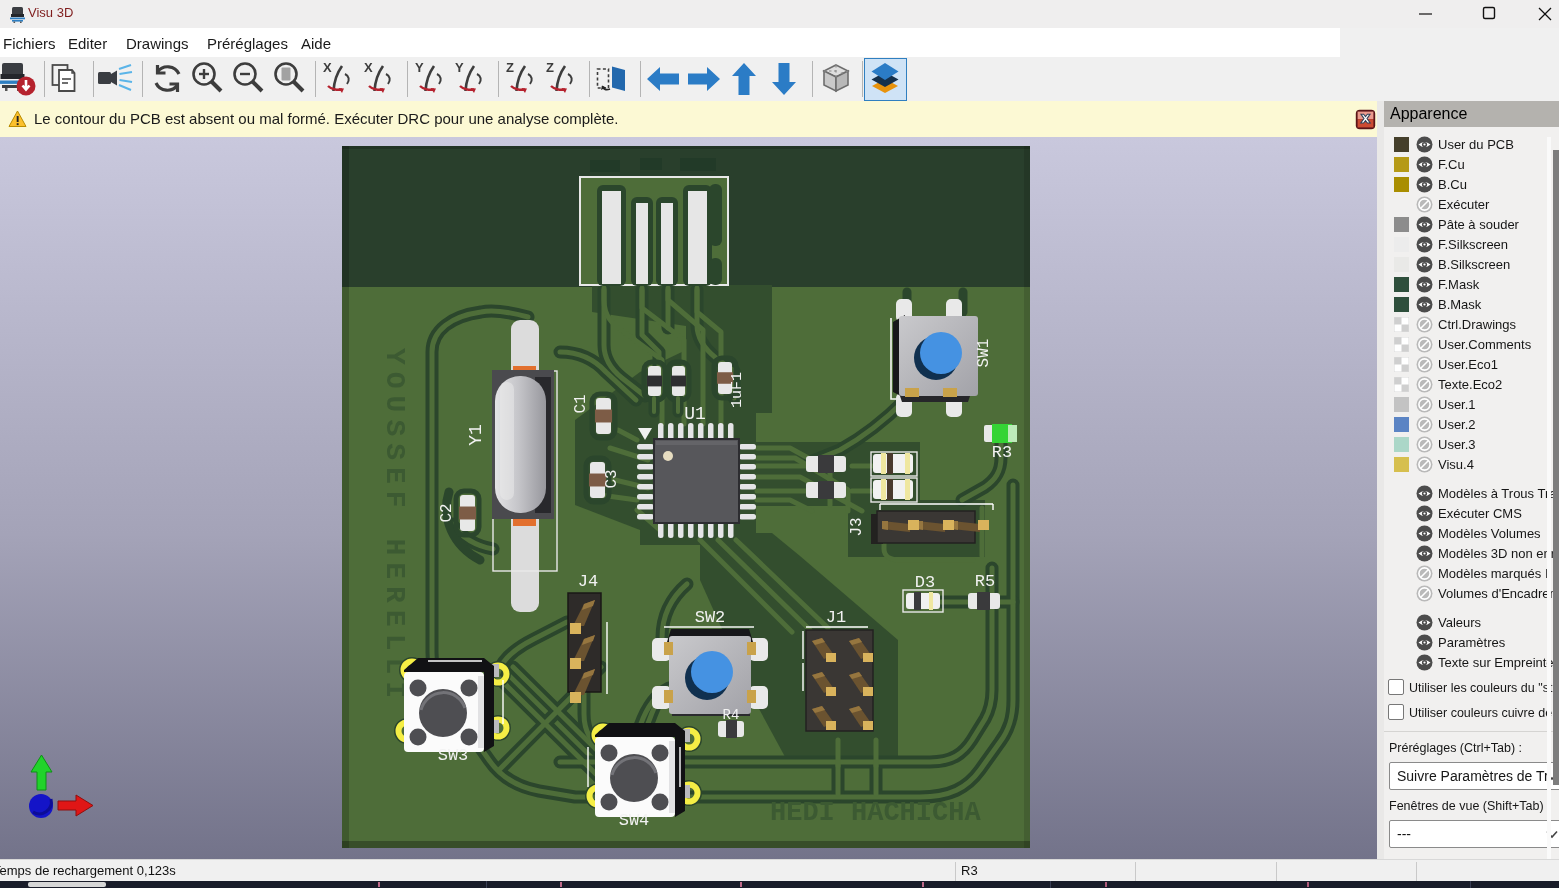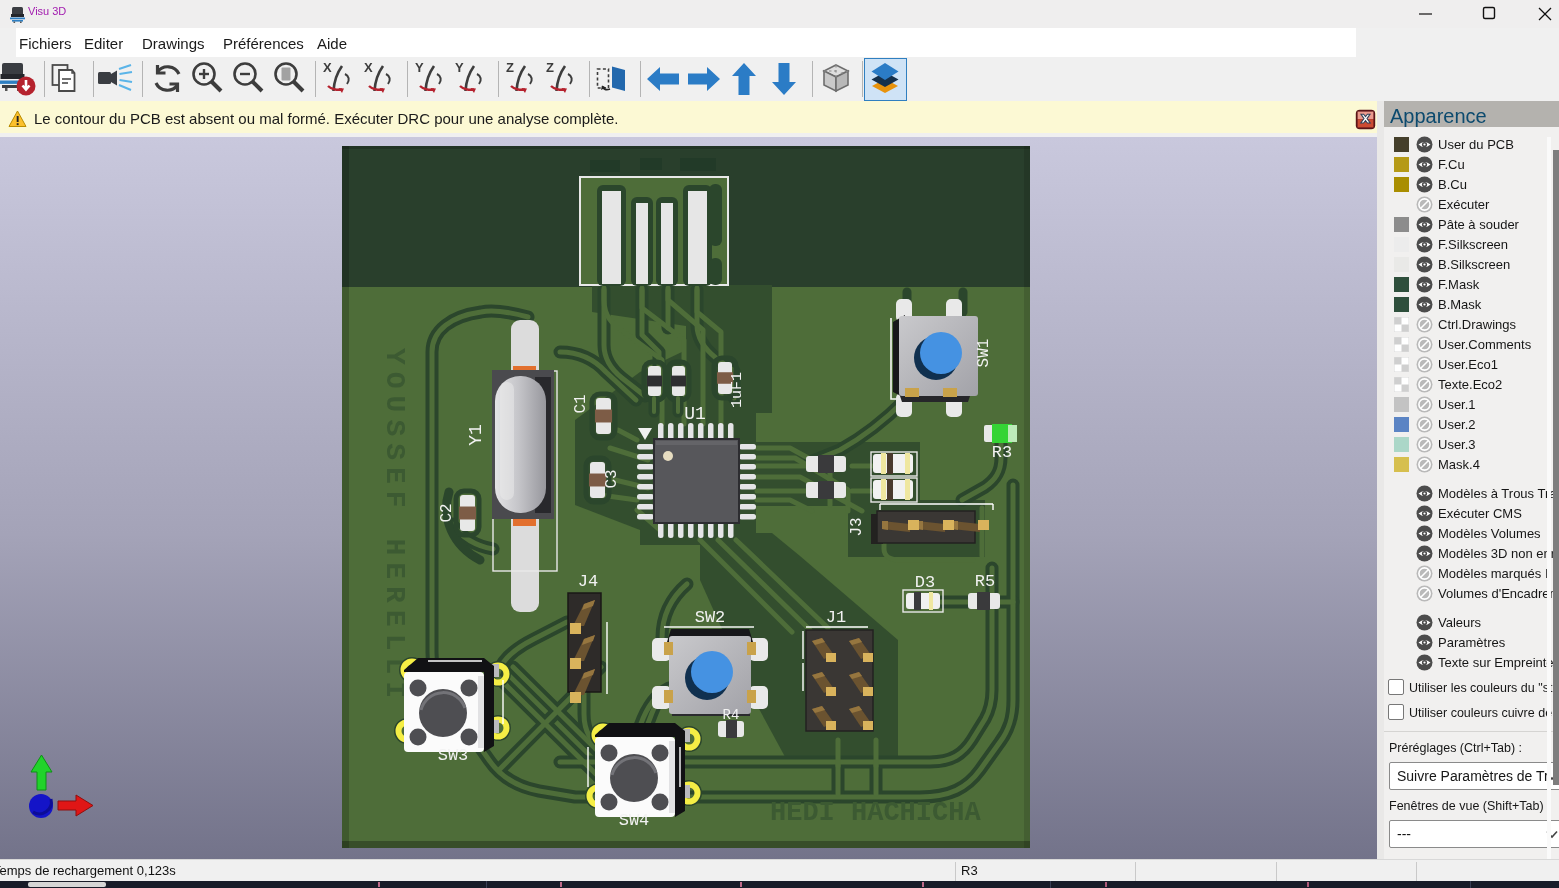--- a/index.html
+++ b/index.html
@@ -1,31 +1,31 @@
 <!DOCTYPE html>
 <html><head>
 <meta charset="utf-8">
 <style>
   * { margin:0; padding:0; box-sizing:border-box; -webkit-font-smoothing:antialiased; }
   html,body { width:1559px; height:888px; overflow:hidden; font-family:"Liberation Sans", sans-serif; }
   body { position:relative; background:#f0f0f0; }
   .titlebar { position:absolute; left:0; top:0; width:1559px; height:28px; background:#efeeee; }
-  .title-text { position:absolute; left:28px; top:5px; font-size:11px; color:#a21caf; }
-  .menubar { position:absolute; left:16px; top:28px; width:1340px; height:29px; background:#ffffff;text-decoration:underline; }
+  .title-text { position:absolute; left:28px; top:5px; font-size:13px; color:#7f1d1d; }
+  .menubar { position:absolute; left:0; top:28px; width:1340px; height:29px; background:#ffffff;text-decoration:underline; }
   .menubar span { position:absolute; top:7px; font-size:15px; color:#1a1a1a; }
   .toolbar { position:absolute; left:0; top:57px; width:1559px; height:44px; background:#f0f0f0; }
   .tsep { position:absolute; top:4px; width:1px; height:36px; background:#b4b4b4; }
   .ticon { position:absolute; top:3px; width:38px; height:38px; }
-  .warnbar { position:absolute; left:0; top:101px; width:1377px; height:32px; background:#fcf9d4; }
+  .warnbar { position:absolute; left:0; top:101px; width:1377px; height:44px; background:#fcf9d4; }
   .warn-text { position:absolute; left:34px; top:9px; font-size:15px; color:#1a1a1a; }
   .viewport { position:absolute; left:0; top:137px; width:1377px; height:722px; }
   .splitter { position:absolute; left:1377px; top:101px; width:7px; height:758px; background:#e9e8e7; }
   .panel { position:absolute; left:1384px; top:101px; width:175px; height:758px; background:#f1f0ef; overflow:hidden; }
   .panel-head { position:absolute; left:0; top:0; width:175px; height:26px; background:#b4b2ae; }
-  .panel-head div { padding:4px 16px 0 6px; font-size:20px; color:#0c4a6e; }
+  .panel-head div { padding:4px 16px 0 6px; font-size:16px; color:#000000; }
   .row { position:absolute; left:8px; height:20px; width:167px; }
   .row .sw { position:absolute; left:2px; top:2px; width:15px; height:15px; }
   .row .ic { position:absolute; left:24px; top:1px; width:17px; height:17px; }
   .row .tx { position:absolute; left:46px; top:2px; font-size:13px; color:#161616; white-space:nowrap; }
   .statusbar { position:absolute; left:0; top:859px; width:1559px; height:22px; background:#f0f0f0; border-top:1px solid #d8d8d8; }
   .ssep { position:absolute; top:2px; width:1px; height:19px; background:#c9c9c9; }
   .bottombar { position:absolute; left:0; top:881px; width:1559px; height:7px; background:#191c29; }
 </style>
 </head>
 <body>
@@ -43,21 +43,21 @@
       <line x1="6" y1="14" x2="19" y2="14" stroke="#111" stroke-width="1.2"></line>
       <rect x="70.5" y="7.5" width="11" height="11" rx="1.5" fill="none" stroke="#111" stroke-width="1.4"></rect>
       <line x1="126" y1="8" x2="138" y2="20" stroke="#111" stroke-width="1.2"></line>
       <line x1="138" y1="8" x2="126" y2="20" stroke="#111" stroke-width="1.2"></line>
     </svg>
   </div>
   <div class="menubar">
     <span style="left:3px">Fichiers</span>
     <span style="left:68px">Editer</span>
     <span style="left:126px">Drawings</span>
-    <span style="left:207px">Préférences</span>
+    <span style="left:207px">Préréglages</span>
     <span style="left:301px">Aide</span>
   </div>
   <div class="toolbar" id="toolbar">
     <div class="ticon" style="left:-1px"><svg width="38" height="38" viewBox="0 0 38 38">
         <rect x="3" y="3" width="21" height="13" rx="2" fill="#3a3d42"></rect>
 <rect x="1.5" y="14" width="24" height="5" fill="#24262b"></rect>
 <rect x="0.5" y="20.5" width="26" height="3.4" fill="#2e7fc2"></rect>
 <rect x="3" y="25" width="21" height="3" fill="#3a3d42"></rect>
 <rect x="6" y="28" width="2.5" height="3" fill="#555"></rect>
         <rect x="18" y="28" width="2.5" height="3" fill="#555"></rect>
@@ -775,21 +775,21 @@
       </svg>
       <span class="tx">User.3</span>
     </div>
     <div class="row" style="top:354px">
       <span class="sw" style="background:#d6bf4e"></span>
       <svg class="ic" viewBox="0 0 17 17">
         <circle cx="8.5" cy="8.5" r="8" fill="#b9b9b9"></circle>
 <circle cx="8.5" cy="8.5" r="5.6" fill="none" stroke="#fff" stroke-width="1.6"></circle>
 <line x1="4.5" y1="12.5" x2="12.5" y2="4.5" stroke="#fff" stroke-width="1.6"></line>
       </svg>
-      <span class="tx">Mask.4</span>
+      <span class="tx">Visu.4</span>
     </div>
     <div class="row" style="top:383px">
       <svg class="ic" viewBox="0 0 17 17">
         <circle cx="8.5" cy="8.5" r="8" fill="#4c4c4c"></circle>
 <path d="M2.5 8.5 Q8.5 3.4 14.5 8.5 Q8.5 13.6 2.5 8.5 Z" fill="#fff"></path>
 <circle cx="8.5" cy="8.5" r="2.6" fill="#4c4c4c"></circle>
         <circle cx="8.5" cy="8.5" r="1.1" fill="#fff"></circle>
       </svg>
       <span class="tx">Modèles à Trous Trav</span>
     </div>

